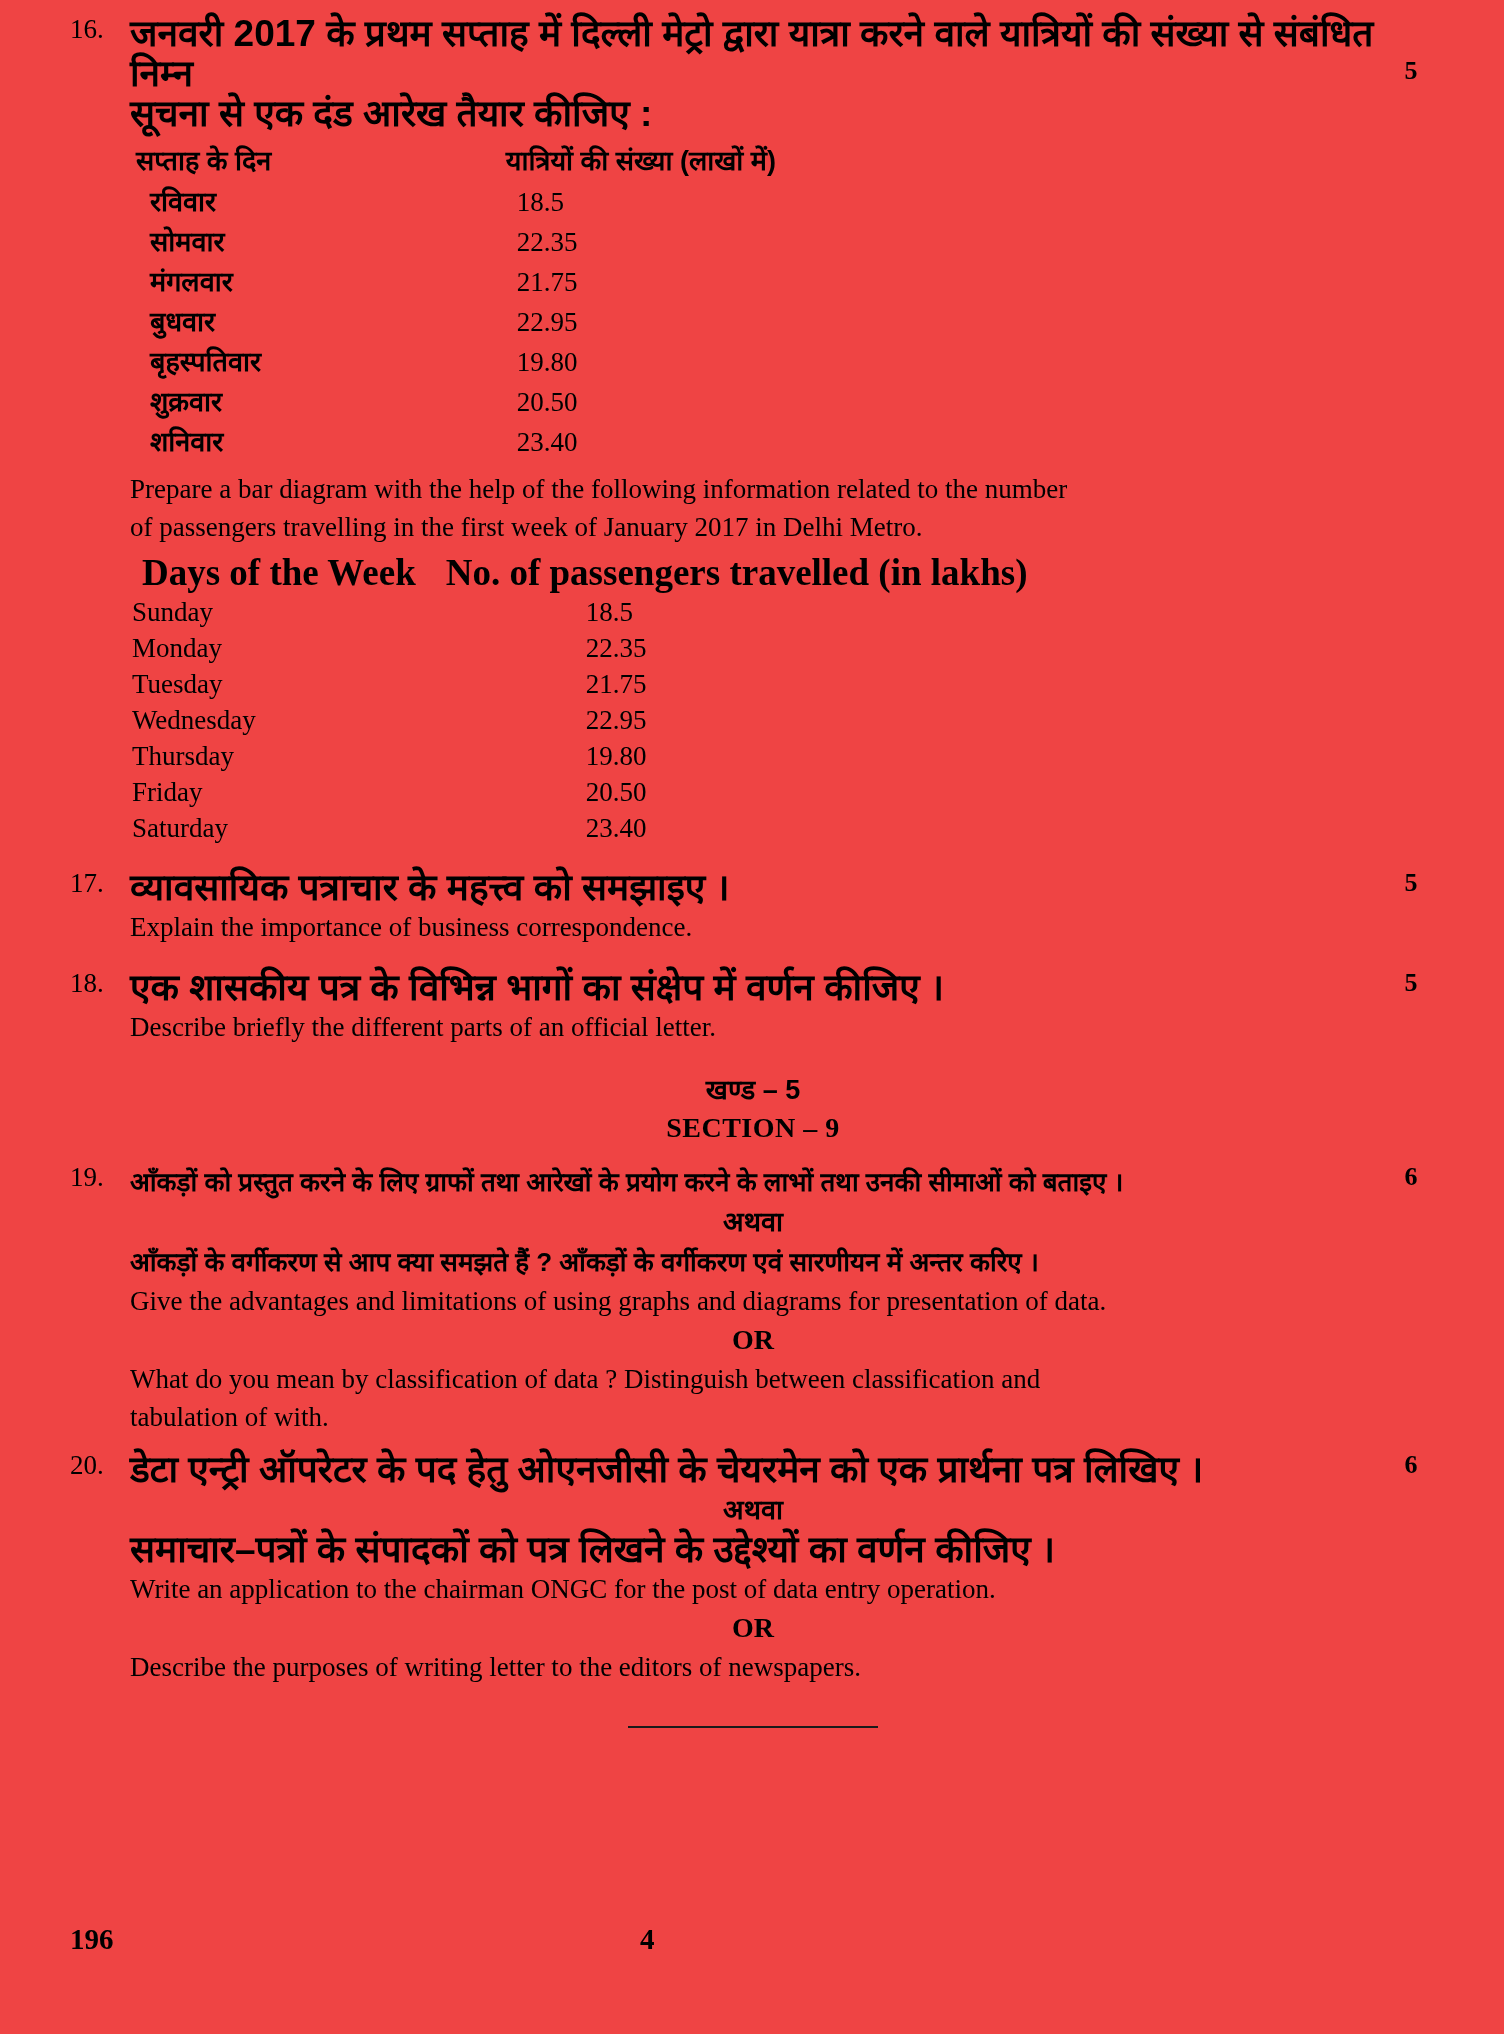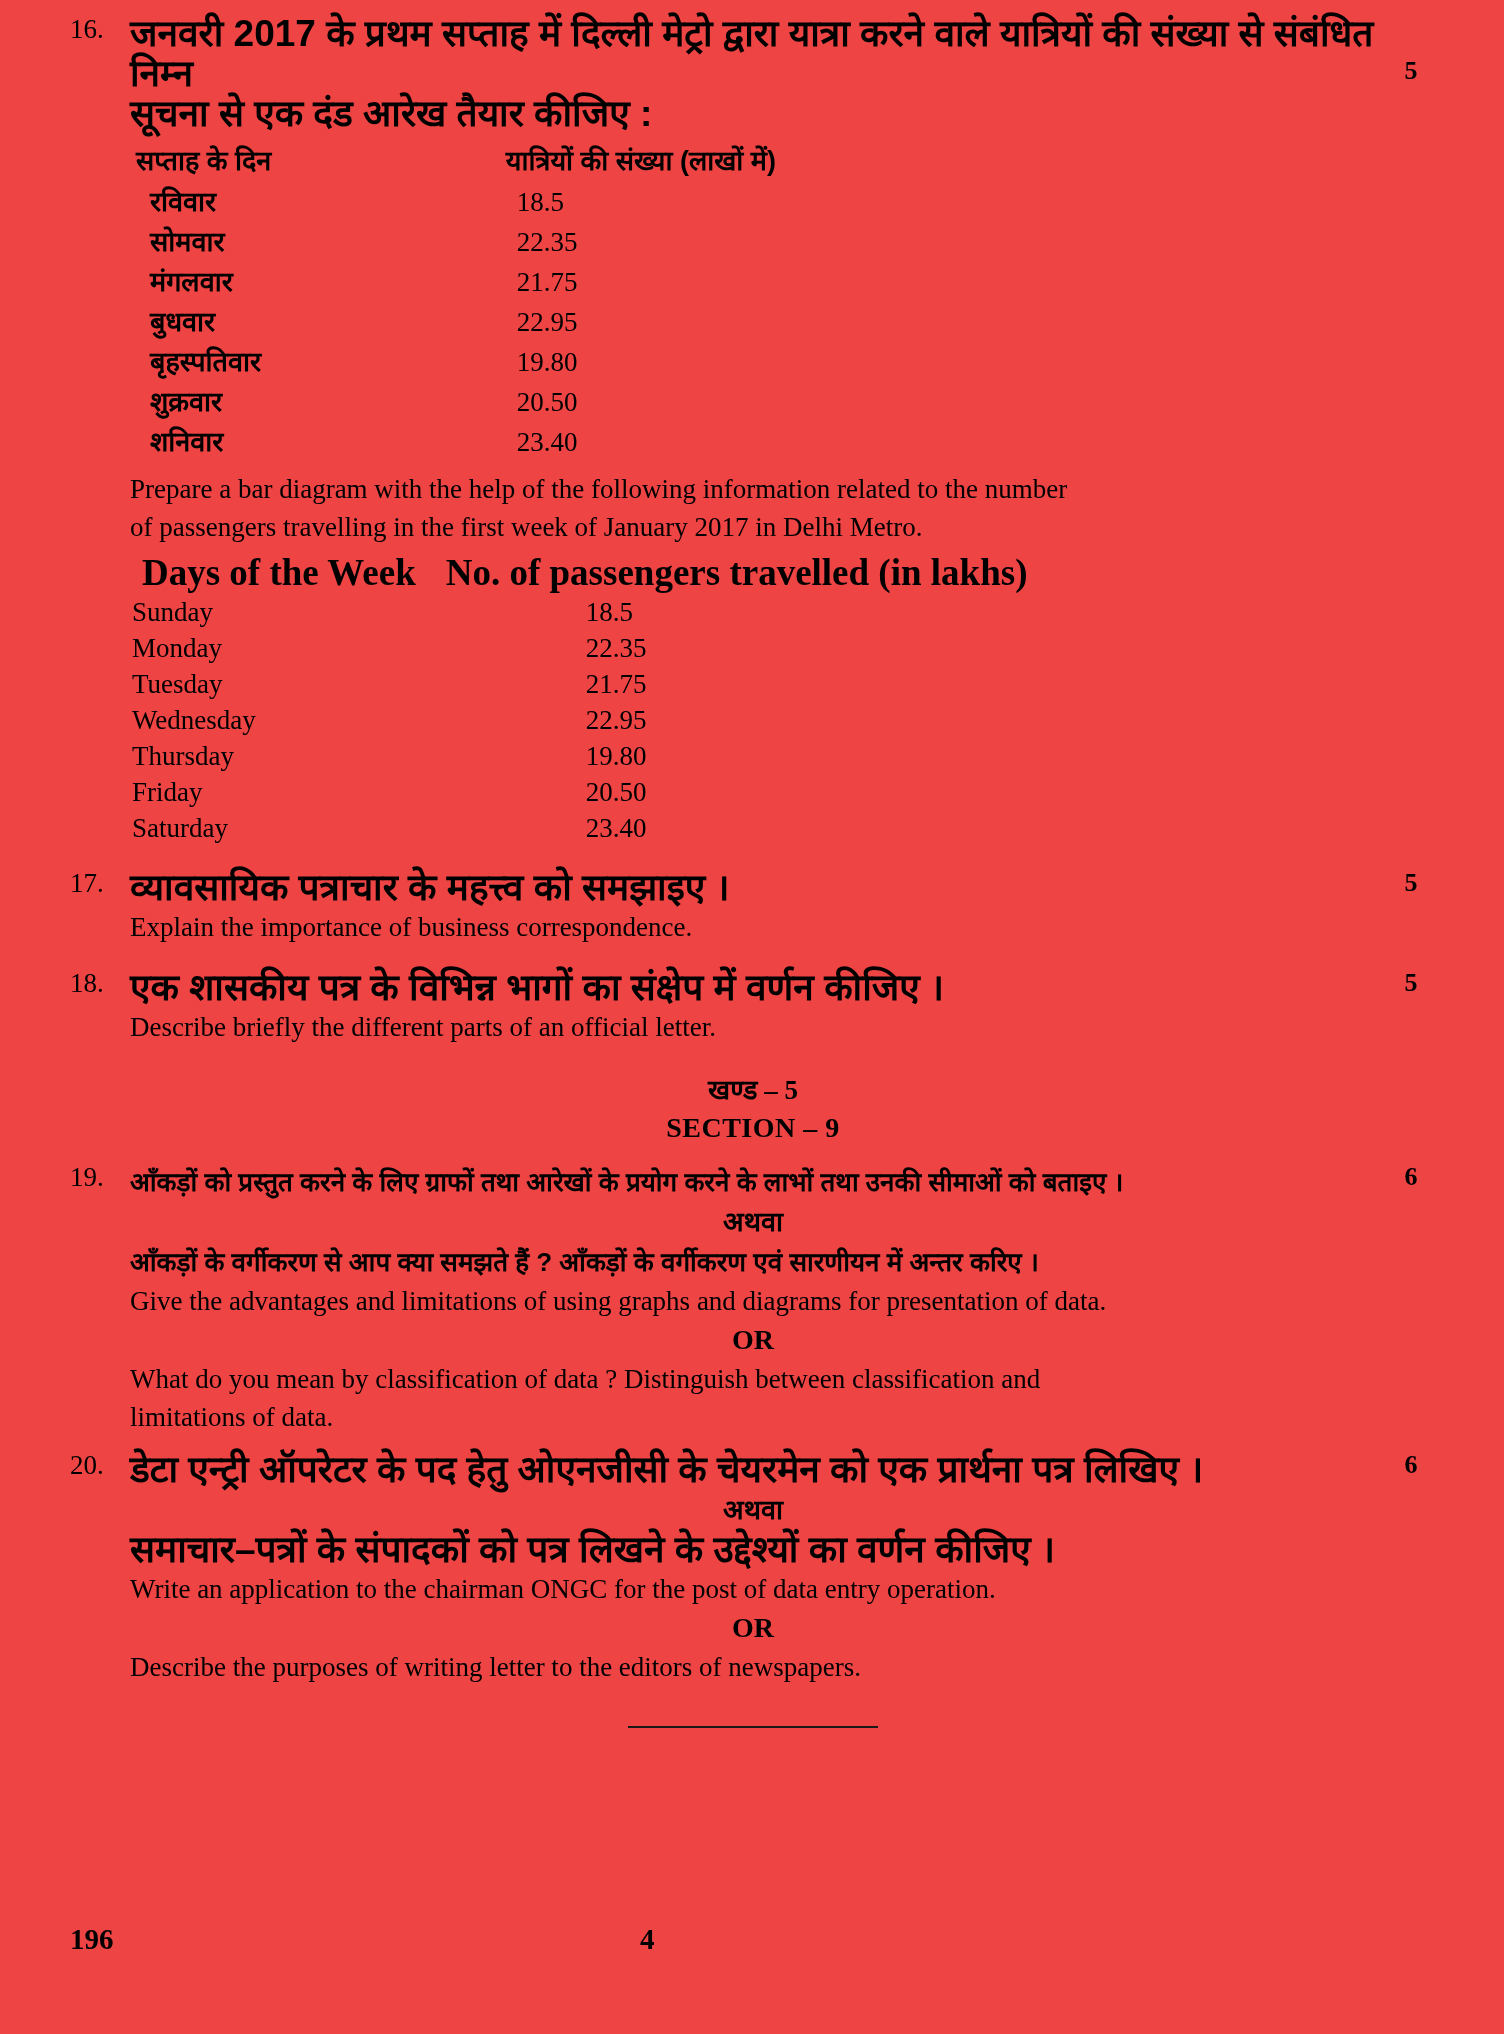--- a/index.html
+++ b/index.html
@@ -129,21 +129,21 @@
   }
   .tbl-eng td.col-day { width: 250px; }
   .tbl-eng td.col-val { padding-left: 170px; text-align: left; }
 
   
   .section-head {
     text-align: center;
     margin-top: 26px;
   }
   .section-head .sh-hi {
-    font-family: Liberation Serif, serif;
+    font-family: Liberation Sans, sans-serif;
     font-weight: 700;
     font-size: 27px;
     line-height: 36px;
   }
   .section-head .sh-en {
     font-family: "Liberation Serif", "DejaVu Serif", serif;
     font-weight: bold;
     font-size: 28px;
     line-height: 40px;
     letter-spacing: 0.5px;
@@ -324,21 +324,21 @@
 
     <div class="qblock">
       <div class="qnum">19.</div>
       <div class="qbody">
         <div class="line-h" style="font-size:26px;">आँकड़ों को प्रस्तुत करने के लिए ग्राफों तथा आरेखों के प्रयोग करने के लाभों तथा उनकी सीमाओं को बताइए ।</div>
         <div class="alt">अथवा</div>
         <div class="line-h" style="font-size:26px;">आँकड़ों के वर्गीकरण से आप क्या समझते हैं ? आँकड़ों के वर्गीकरण एवं सारणीयन में अन्तर करिए ।</div>
         <div class="line-e">Give the advantages and limitations of using graphs and diagrams for presentation of data.</div>
         <div class="alt-en">OR</div>
         <div class="line-e">What do you  mean  by classification of data ? Distinguish between classification and</div>
-        <div class="line-e">limitations of data.</div>
+        <div class="line-e">tabulation of with.</div>
       </div>
       <div class="marks">6</div>
     </div>
 
     <div class="spacer-sm"></div>
 
     <div class="qblock">
       <div class="qnum">20.</div>
       <div class="qbody">
         <div class="line-h">डेटा एन्ट्री ऑपरेटर के पद हेतु ओएनजीसी के चेयरमेन को एक प्रार्थना पत्र लिखिए ।</div>

